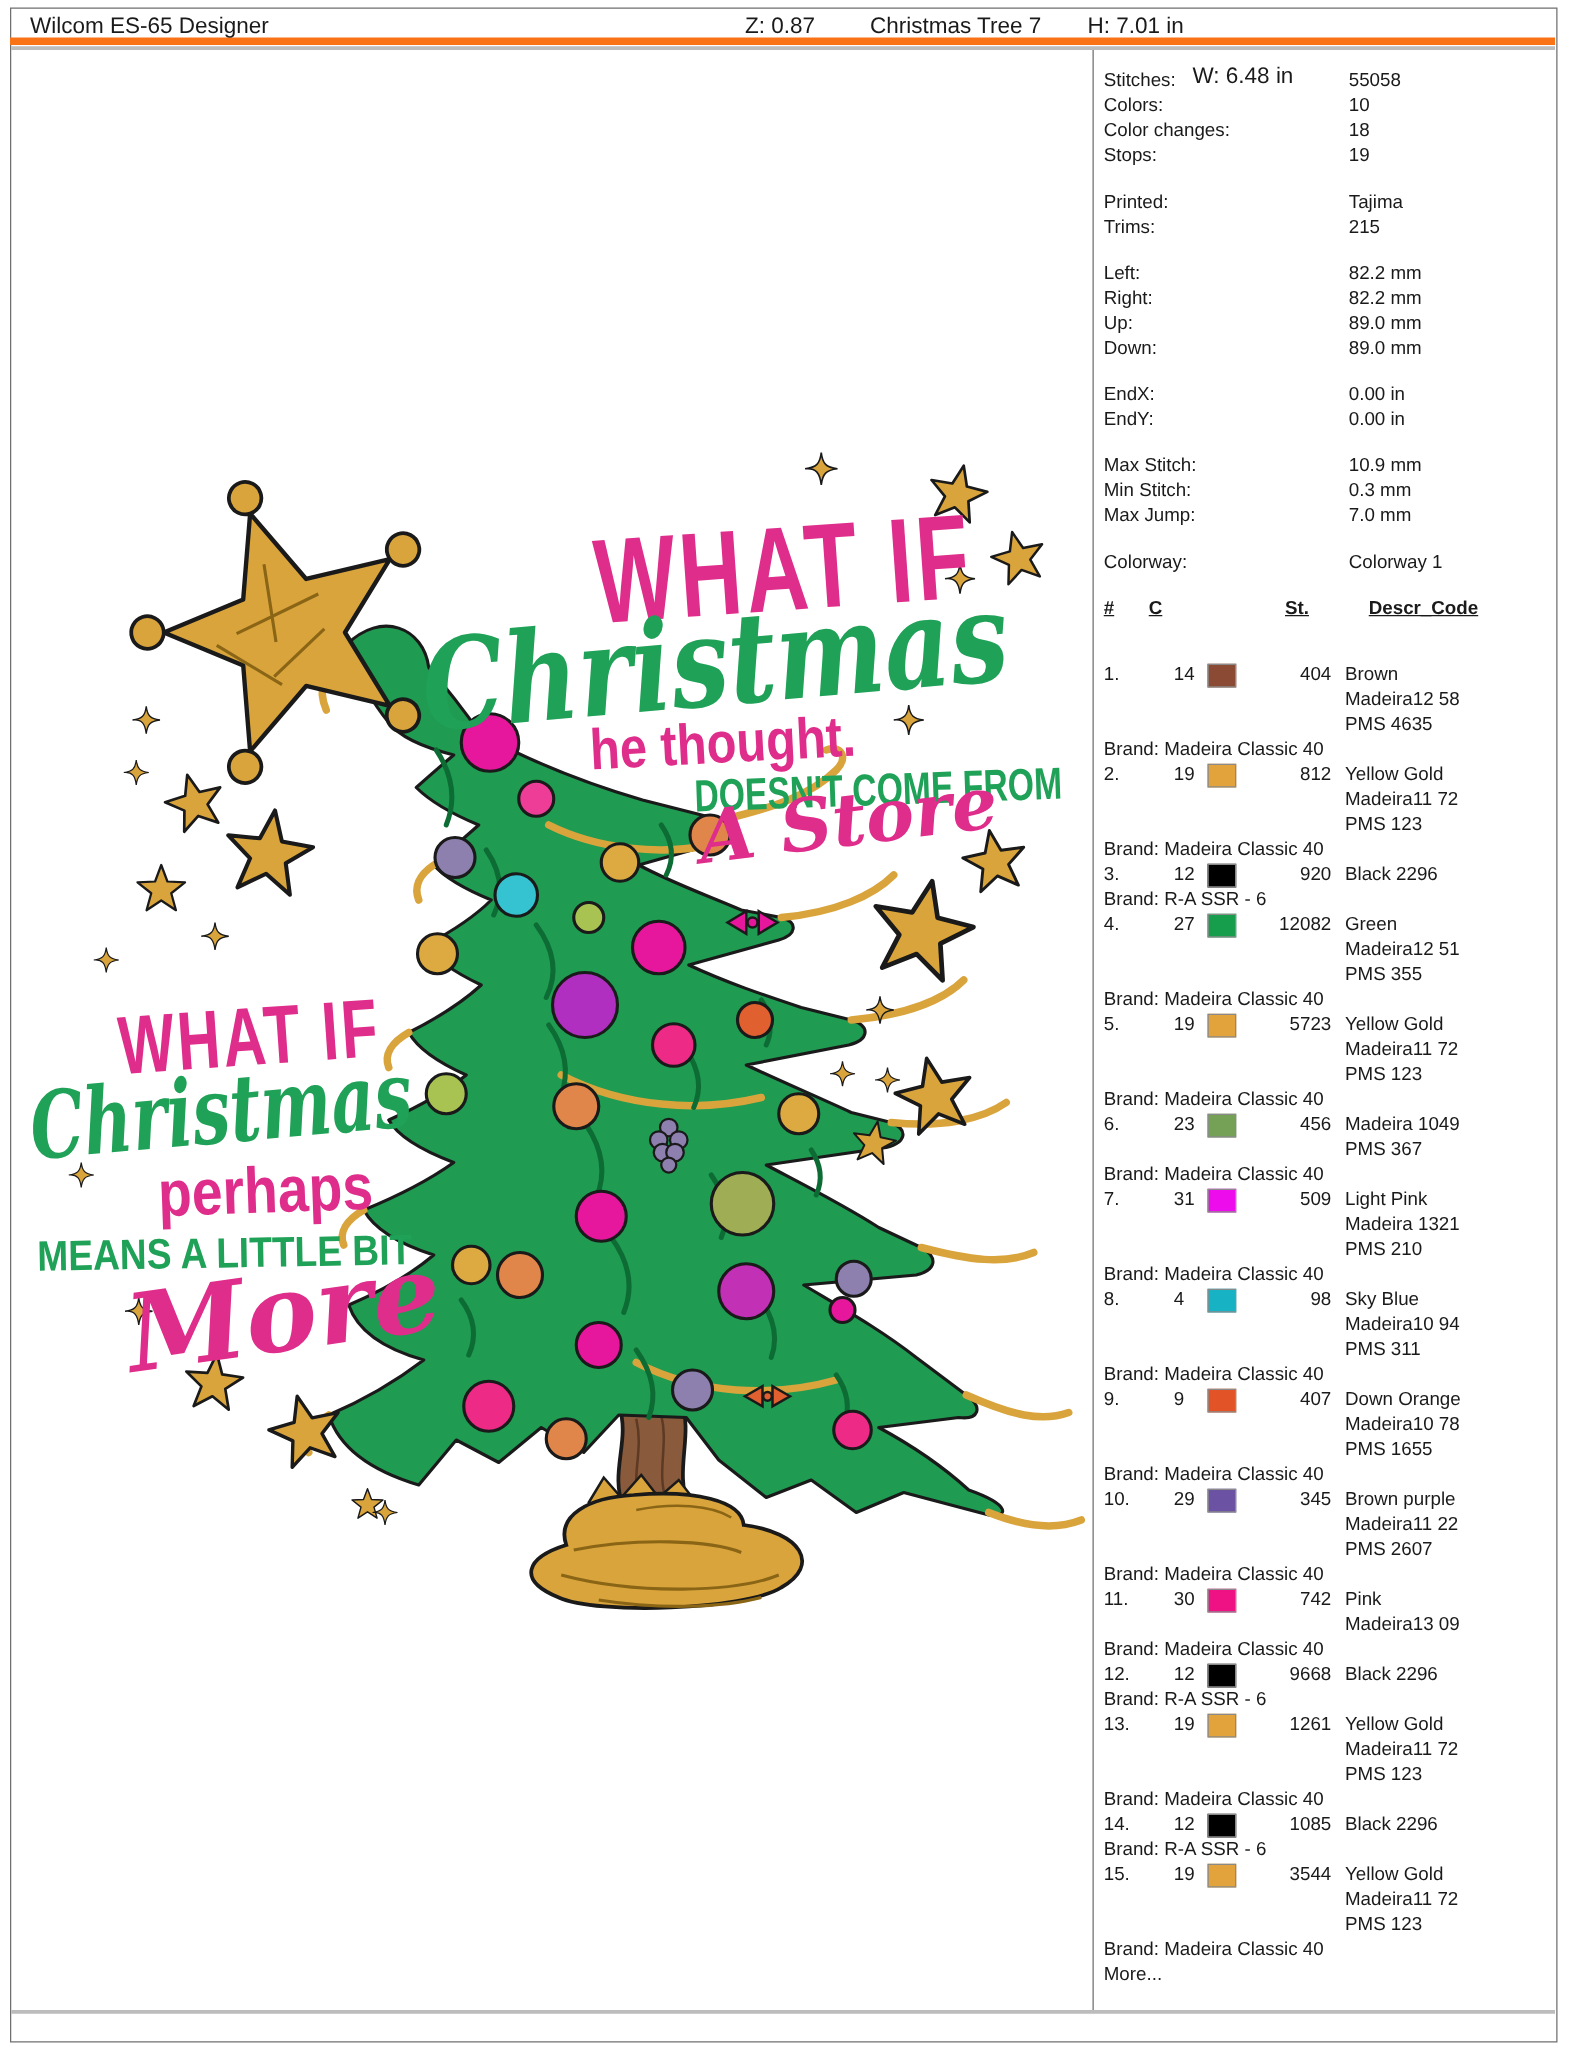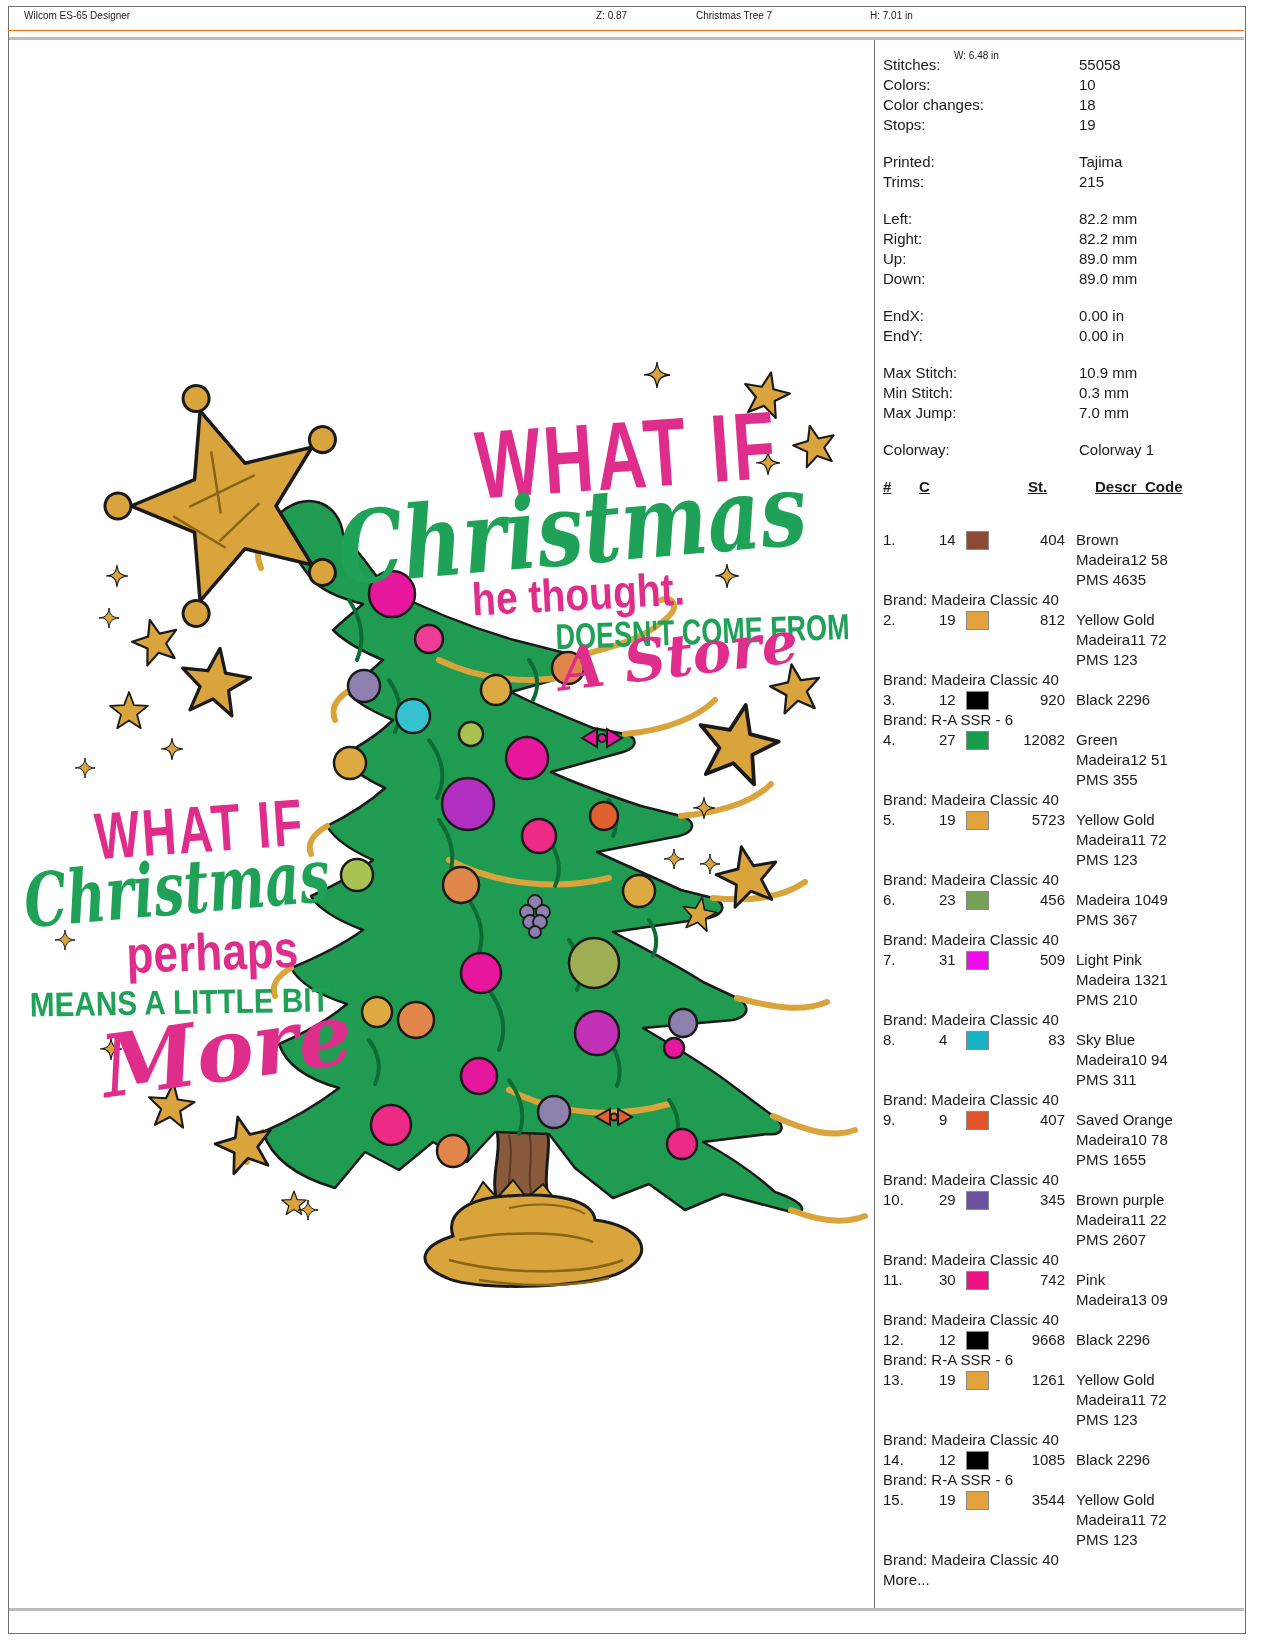--- a/index.html
+++ b/index.html
@@ -1,21 +1,21 @@
 <!DOCTYPE html>
 <html><head>
 <meta charset="utf-8">
 <style>
   html,body{margin:0;padding:0;background:#fff;}
   .page{position:relative;width:1275px;height:1650px;background:#ffffff;
         font-family:"Liberation Sans",sans-serif;color:#1a1a1a;overflow:hidden;}
   .abs{position:absolute;}
   
   .page-border{left:8px;top:6px;width:1236px;height:1626px;border:1px solid #6f6f6f;}
-  .header-bar{left:8px;top:6px;width:1236px;height:24px;border-bottom:1px solid #f97316;font-size:10px;}
+  .header-bar{left:8px;top:6px;width:1236px;height:24px;border-bottom:6px solid #f97316;font-size:18px;}
   .header-bar span{position:absolute;top:4px;white-space:pre;}
   .h-title{left:16px;} .h-zoom{left:588px;} .h-name{left:688px;} .h-h{left:862px;} .h-w{left:946px;margin-top:40px;}
   .gray-line-top{left:9px;top:37px;width:1235px;height:3px;background:#bcbcbc;}
   .divider-v{left:874px;top:40px;width:1px;height:1568px;background:#6f6f6f;}
   .gray-line-bottom{left:9px;top:1608px;width:1235px;height:3px;background:#bcbcbc;}
   .footer-bar{left:8px;top:1611px;width:1236px;height:21px;font-size:15px;}
   .footer-bar span{position:absolute;top:3px;white-space:pre;}
   .f-author{left:16px;} .f-saved{left:322px;} .f-printed{left:604px;} .f-fabric{left:930px;}
   
   .panel{left:875px;top:40px;width:370px;height:1568px;font-size:15px;line-height:20px;overflow:hidden;}
@@ -445,34 +445,34 @@
           </div>
           <div class="line dl">Madeira 1321</div>
           <div class="line dl">PMS 210</div>
           <div class="line brand">Brand: Madeira Classic 40</div>
         </div>
         <div class="crow">
           <div class="line">
             <span class="num">8.</span>
             <span class="cc">4</span>
             <span class="sw" style="background: rgb(23, 178, 196);"></span>
-            <span class="stv">83</span>
+            <span class="stv">98</span>
             <span class="d1">Sky Blue</span>
           </div>
           <div class="line dl">Madeira10 94</div>
           <div class="line dl">PMS 311</div>
           <div class="line brand">Brand: Madeira Classic 40</div>
         </div>
         <div class="crow">
           <div class="line">
             <span class="num">9.</span>
             <span class="cc">9</span>
             <span class="sw" style="background: rgb(226, 84, 39);"></span>
             <span class="stv">407</span>
-            <span class="d1">Saved Orange</span>
+            <span class="d1">Down Orange</span>
           </div>
           <div class="line dl">Madeira10 78</div>
           <div class="line dl">PMS 1655</div>
           <div class="line brand">Brand: Madeira Classic 40</div>
         </div>
         <div class="crow">
           <div class="line">
             <span class="num">10.</span>
             <span class="cc">29</span>
             <span class="sw" style="background: rgb(107, 82, 162);"></span>

